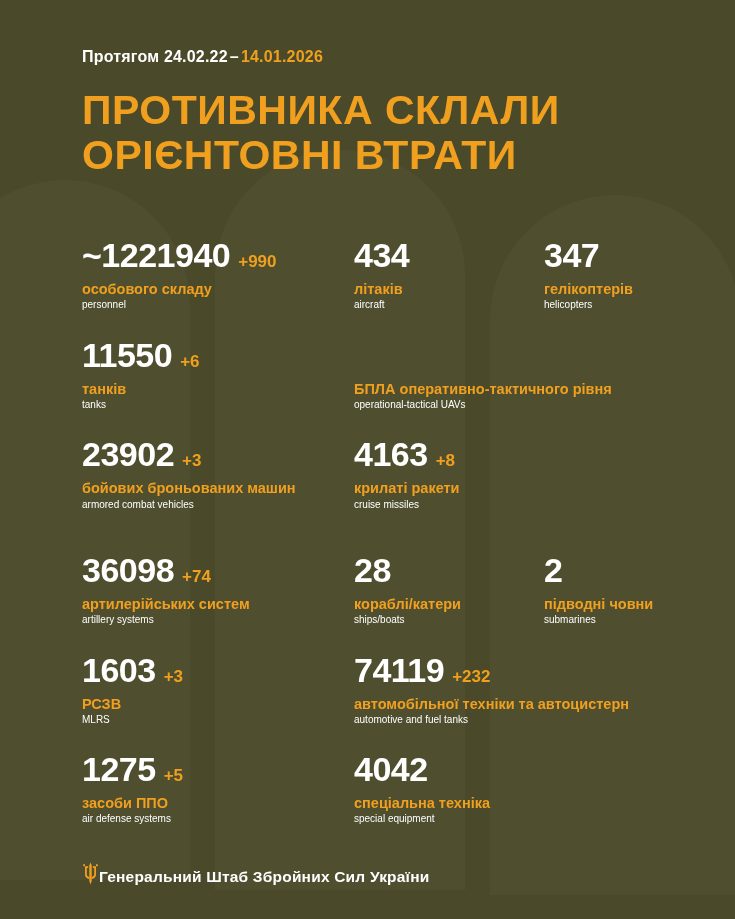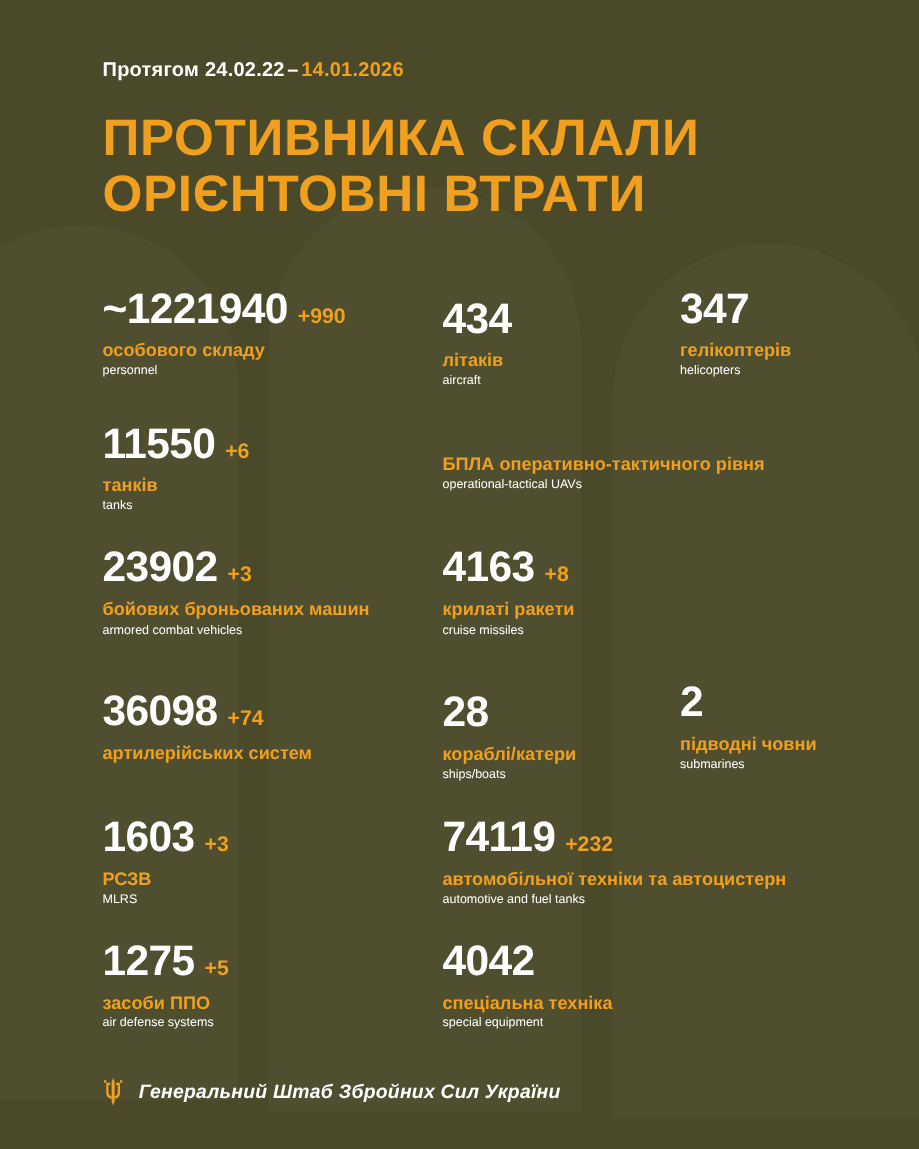--- a/index.html
+++ b/index.html
@@ -59,21 +59,21 @@
   }
 
   .grid {
     margin-left: 36px;
     position: relative;
     width: 640px;
   }
 
   .row {
     display: flex;
-    align-items: center;
+    align-items: flex-end;
   }
   .col-left  { width: 272px; flex: 0 0 272px; }
   .col-mid   { width: 190px; flex: 0 0 190px; margin-top: 16px; }
   .col-right { width: 180px; flex: 0 0 180px; }
   .col-wide  { width: 370px; flex: 0 0 370px; }
 
   .stat { margin-bottom: 26px; }
   .stat .numline {
     display: flex;
     align-items: baseline;
@@ -105,23 +105,21 @@
     font-size: 10px;
     font-weight: 400;
     color: #ffffff;
     line-height: 1.25;
   }
 
   .footer {
     margin-left: 36px;
     margin-top: 10px;
     display: flex;
-    align-items: center;
-    gap: 12px;
-    font-style: italic;
+    align-items: flex-end;
   }
   .trident {
     width: 17px;
     height: 24px;
     flex: 0 0 17px;
   }
   .footer-text {
     font-size: 15.5px;
     font-weight: 700;
     color: #ffffff;
@@ -226,20 +224,21 @@
     </div>
 
     <div class="row">
       <div class="col-left">
         <div class="stat">
           <div class="numline">
             <span class="num">36098</span>
             <span class="delta">+74</span>
           </div>
           <div class="ua">артилерійських систем</div>
+          <div class="en">artillery systems</div>
         </div>
       </div>
       <div class="col-mid">
         <div class="stat">
           <div class="numline">
             <span class="num">28</span>
             <span class="delta"></span>
           </div>
           <div class="ua">кораблі/катери</div>
           <div class="en">ships/boats</div>

